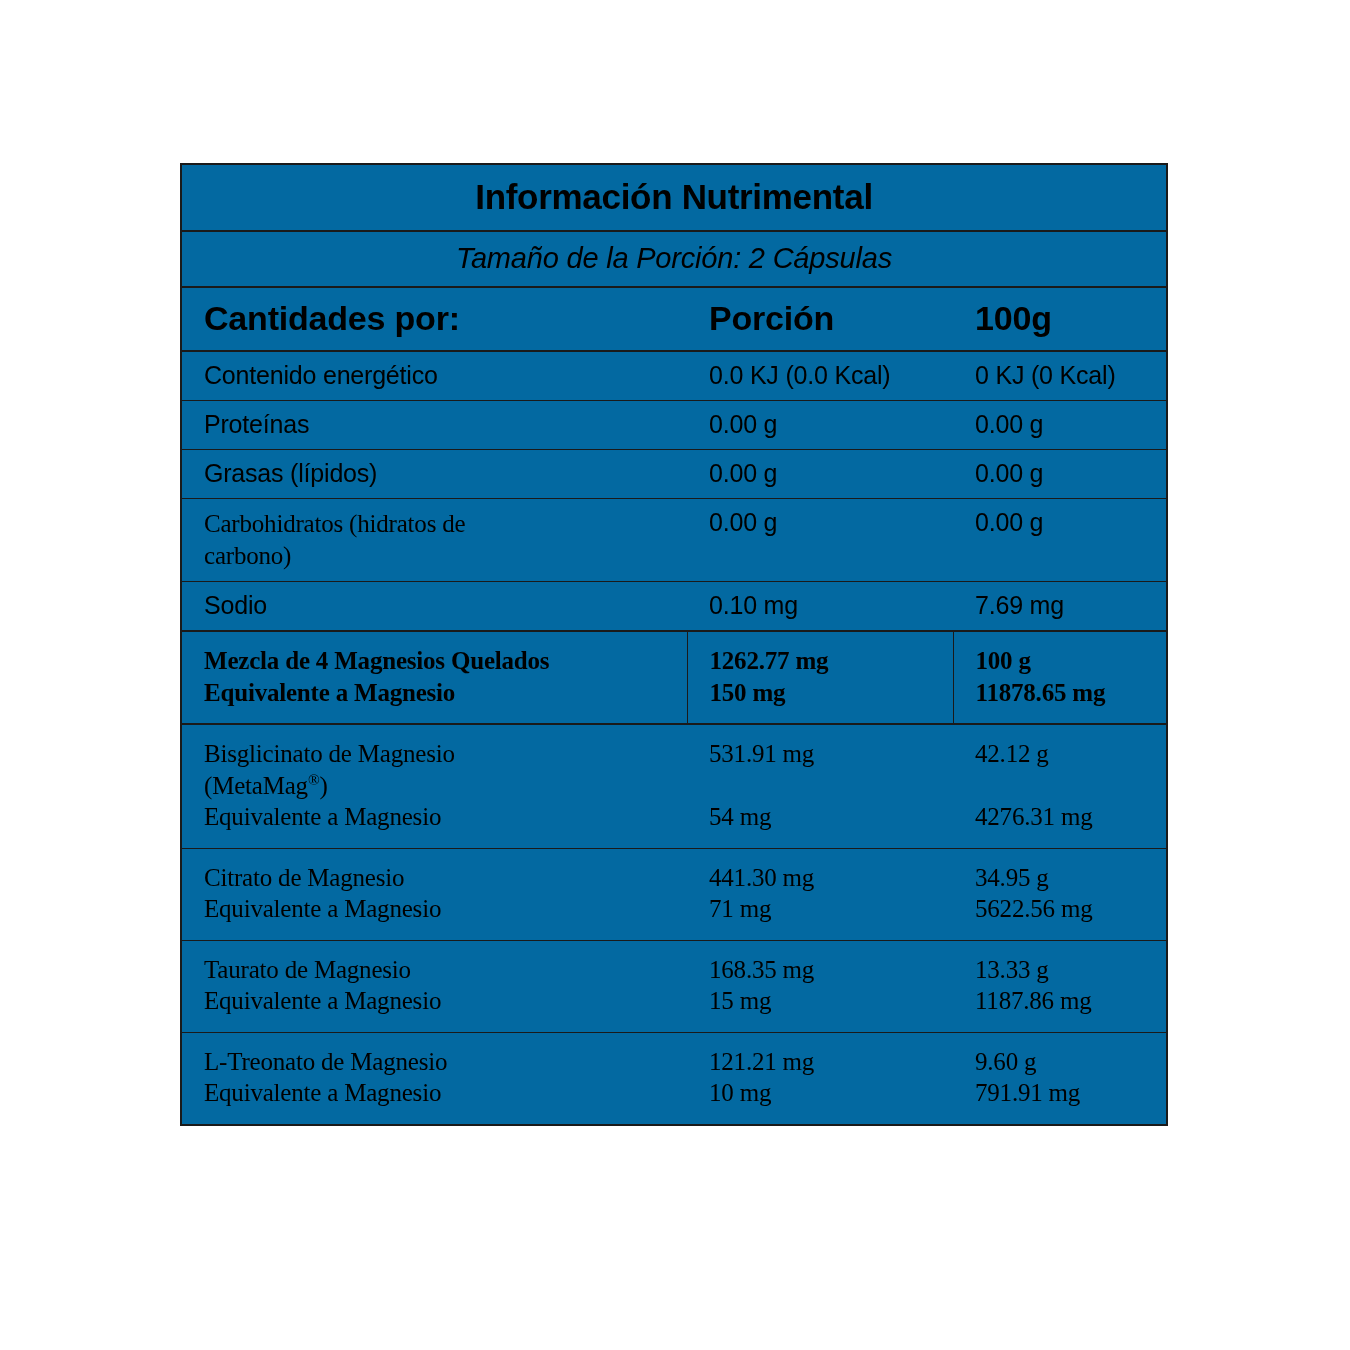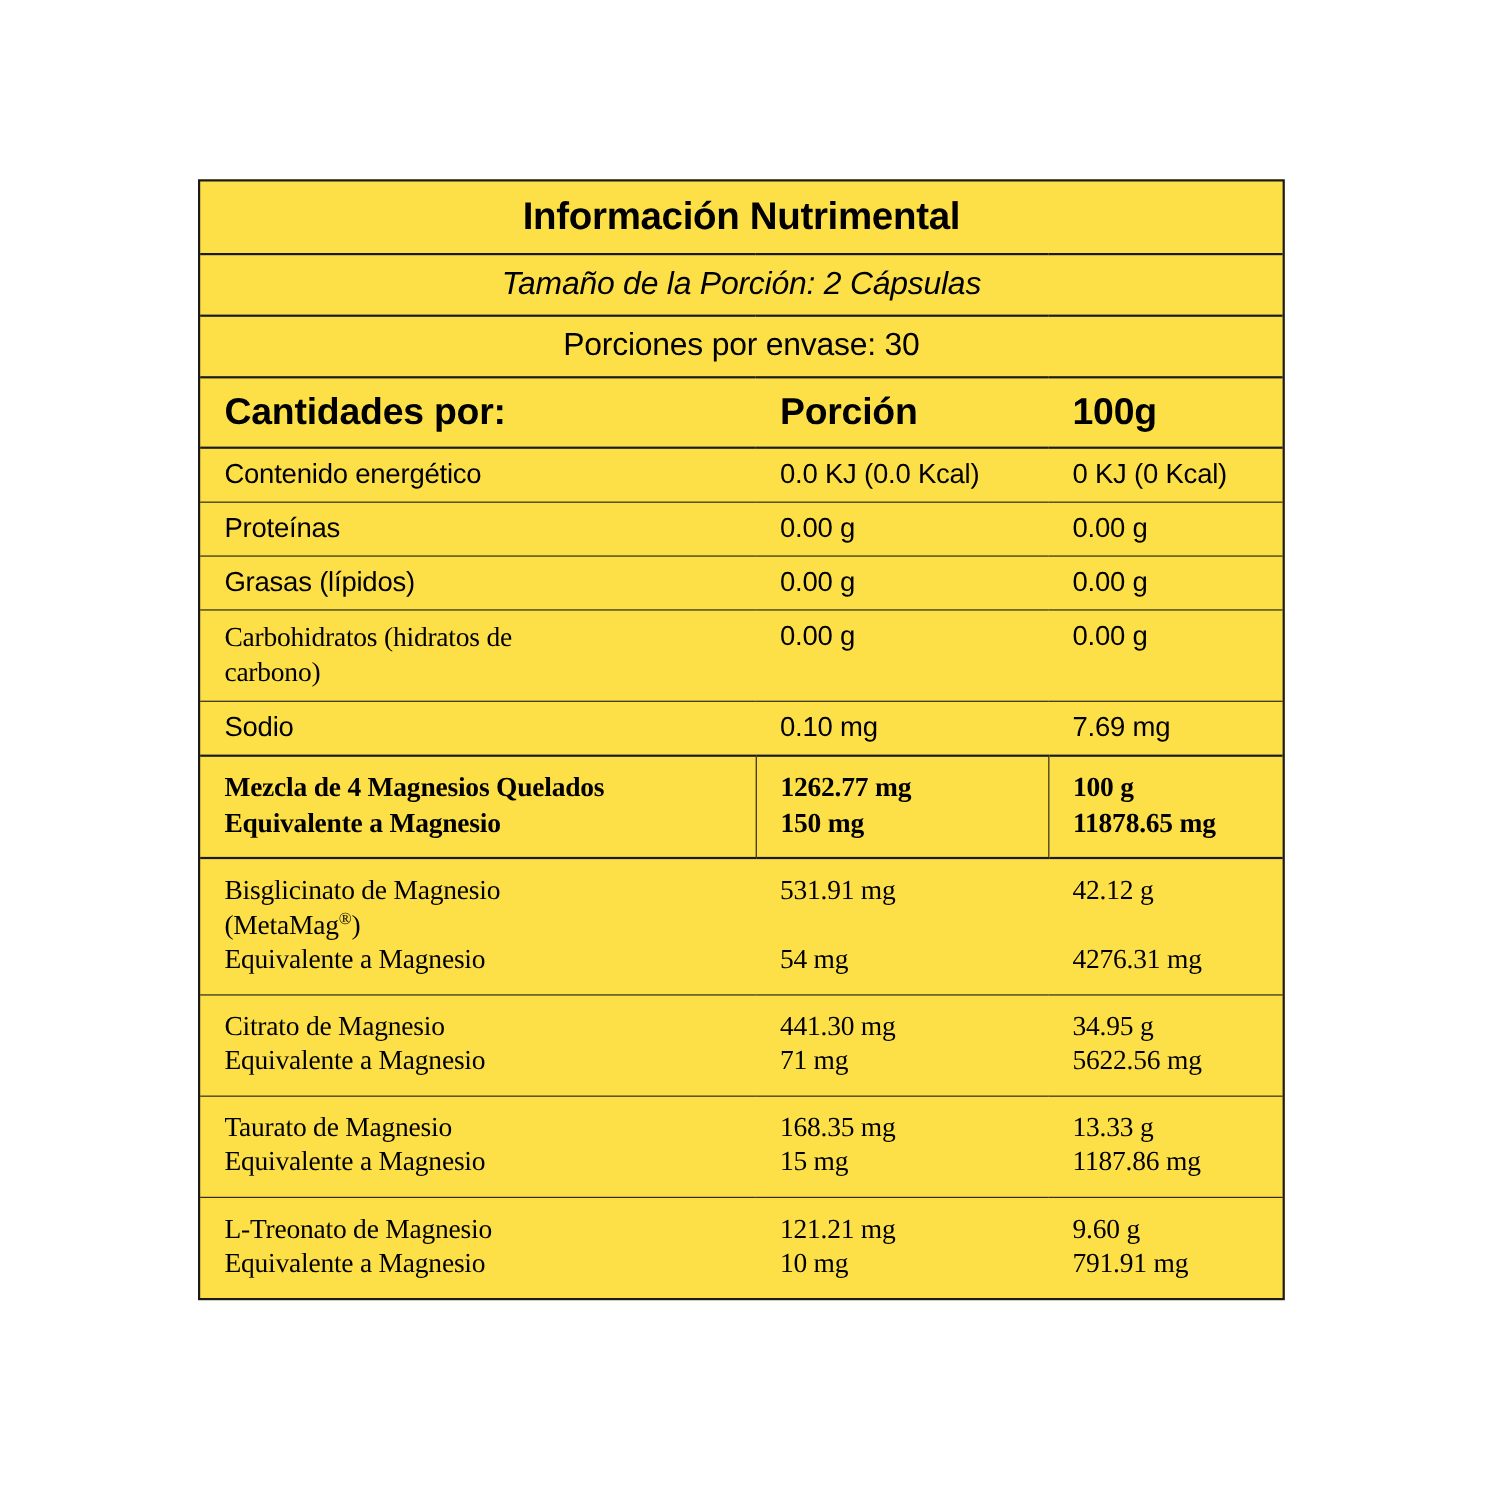--- a/index.html
+++ b/index.html
@@ -16,21 +16,21 @@
     position: relative;
     overflow: hidden;
   }
 
   .panel {
     position: absolute;
     left: 180px;
     top: 163px;
     width: 988px;
     border: 2px solid #1a1a1a;
-    background: #fde047;
+    background: #0369a1;
   }
 
   .nutri-table {
     width: 100%;
     border-collapse: collapse;
     table-layout: fixed;
   }
 
   .nutri-table td {
     border: 0;
@@ -124,23 +124,20 @@
     <tbody>
 
       <tr class="row-title">
         <td colspan="3">Información Nutrimental</td>
       </tr>
 
       <tr class="row-serving">
         <td colspan="3">Tamaño de la Porción: 2 Cápsulas</td>
       </tr>
 
-      <tr class="row-servings">
-        <td colspan="3">Porciones por envase: 30</td>
-      </tr>
 
       <tr class="row-colheads">
         <td class="c-label">Cantidades por:</td>
         <td class="c-port">Porción</td>
         <td class="c-hundred">100g</td>
       </tr>
 
       <tr class="drow">
         <td class="c-label">Contenido energético</td>
         <td class="c-port">0.0 KJ (0.0 Kcal)</td>

